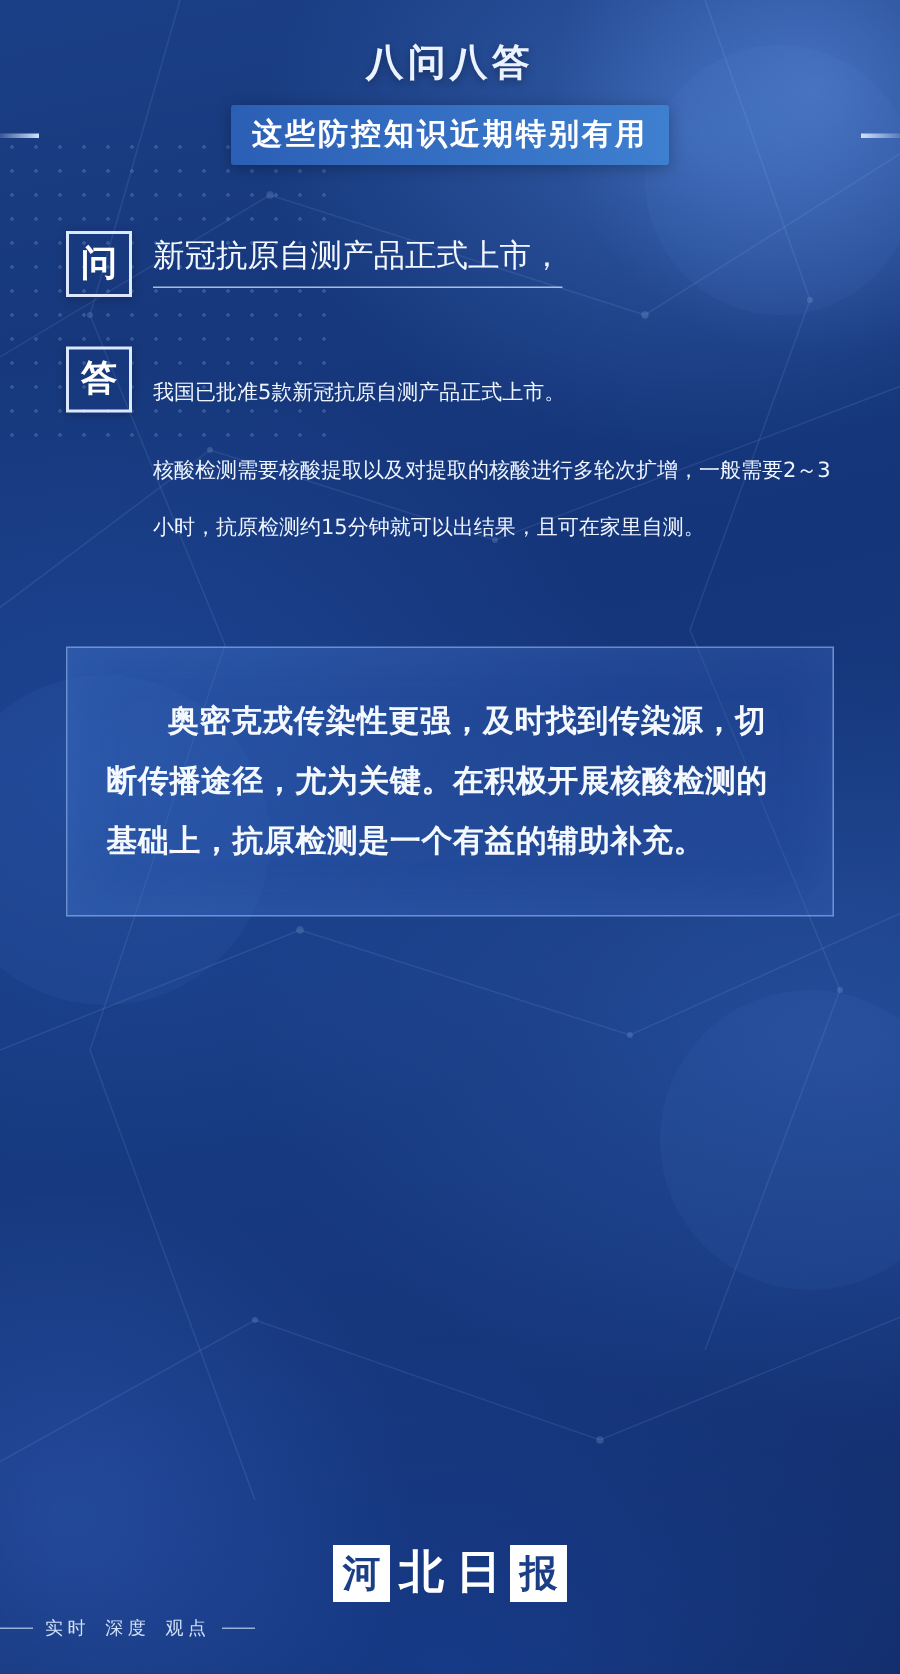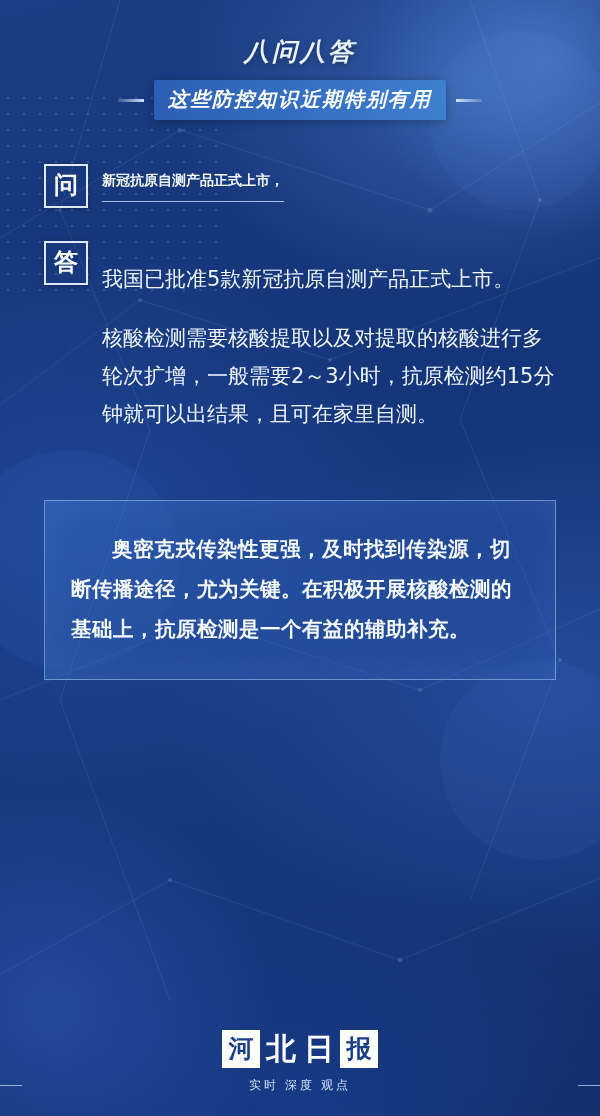--- a/index.html
+++ b/index.html
@@ -54,37 +54,36 @@
     position: absolute;
     left: -120px; bottom: -40px;
     width: 420px; height: 360px;
     background: radial-gradient(circle at 40% 60%, rgba(60,110,210,0.35), rgba(60,110,210,0) 68%);
     pointer-events: none;
   }
 
   
   .header {
     position: relative;
-    padding-top: 35px;
+    padding-top: 25px;
     text-align: center;
-    font-style: italic;
   }
   .header-title {
     font-family: "DejaVu Sans", "Liberation Sans", sans-serif;
     font-size: 25px;
     font-weight: bold;
     letter-spacing: 3px;
     color: #eaf3ff;
     text-shadow: 0 2px 6px rgba(0,0,0,0.35);
   }
   .header-sub-wrap {
     margin-top: 12px;
     display: flex;
     align-items: center;
-    justify-content: center;
+    justify-content: space-between;
     gap: 10px;
   }
   .header-rule {
     width: 26px;
     height: 3px;
     background: linear-gradient(90deg, rgba(255,255,255,0.15), #cfe2ff);
   }
   .header-rule.right {
     background: linear-gradient(90deg, #cfe2ff, rgba(255,255,255,0.15));
   }
@@ -122,35 +121,34 @@
     font-size: 24px;
     font-weight: bold;
     line-height: 38px;
     text-align: center;
     font-family: "DejaVu Sans", "Liberation Sans", sans-serif;
     box-shadow: 0 1px 6px rgba(0,0,0,0.25);
     margin-top: 2px;
   }
   .qa-text {
     color: #f2f7ff;
-    font-size: 14px;
+    font-size: 21px;
     line-height: 37px;
     font-family: "DejaVu Sans", "Liberation Sans", sans-serif;
-    font-weight: bold;
   }
   .q-line {
     display: block;
     border-bottom: 1px solid rgba(215,232,255,0.75);
     padding-bottom: 2px;
     margin-bottom: 7px;
     width: fit-content;
   }
   .answer-para {
     color: #eef5ff;
-    font-size: 21px;
+    font-size: 14px;
     line-height: 38px;
     font-family: "DejaVu Sans", "Liberation Sans", sans-serif;
   }
   .answer-para + .answer-para { }
   .answer-col { flex: 1 1 auto; }
 
   
   .quote-box {
     margin: 46px 44px 0 44px;
     position: relative;
@@ -198,26 +196,26 @@
     font-family: "DejaVu Serif", "Liberation Serif", serif;
     font-weight: bold;
     font-size: 30px;
     line-height: 38px;
     padding: 0 2px;
   }
   .footer-tag {
     margin-top: 9px;
     display: flex;
     align-items: center;
-    justify-content: space-between;
+    justify-content: flex-start;
     gap: 8px;
     color: #cfe0f8;
     font-size: 12px;
     letter-spacing: 3px;
-    font-family: Liberation Serif, serif;
+    font-family: Liberation Mono, monospace;
   }
   .tag-dash {
     width: 22px;
     height: 1px;
     background: rgba(207,224,248,0.7);
     display: inline-block;
   }
 </style>
 </head>
 <body>

